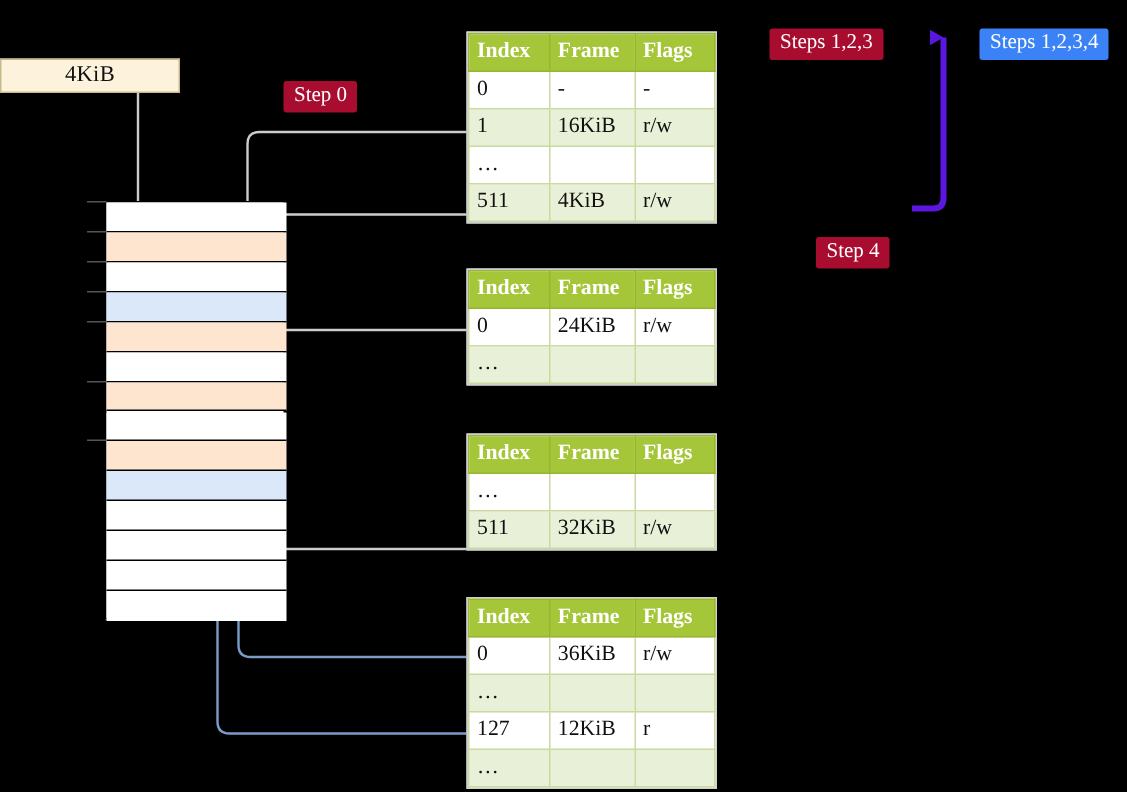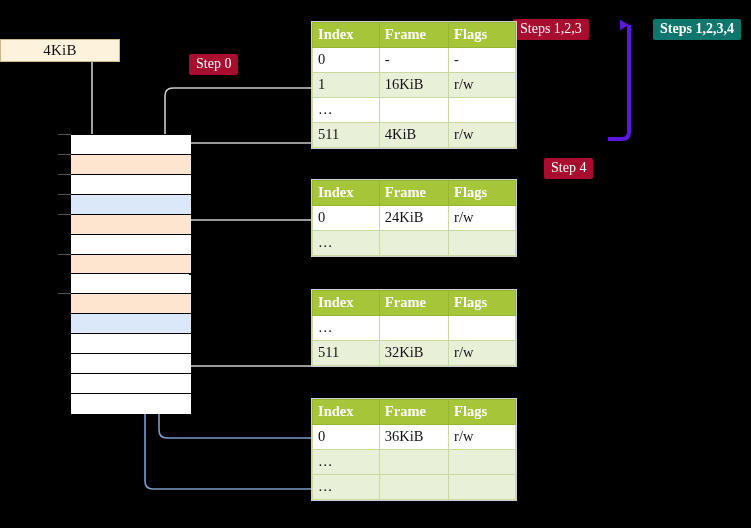--- a/index.html
+++ b/index.html
@@ -41,21 +41,21 @@
   .badge {
     position: absolute;
     color: #ffffff;
     font-size: 14px;
     line-height: 18px;
     padding: 1px 7px 2px 7px;
     white-space: nowrap;
     border-radius: 2px;
   }
   .badge.crimson { background: #a80c2e; }
-  .badge.violet  { background: #0f766e; font-weight: bold; }
+  .badge.violet  { background: #3b82f6; }
 
   #badge-step0      { left: 189px; top: 54px; }
   #badge-steps123   { left: 513px; top: 19px; }
   #badge-steps1234  { left: 653px; top: 19px; }
   #badge-step4      { left: 544px; top: 158px; }
 
   
   #memory-column {
     position: absolute;
     left: 70px; top: 134px;
@@ -83,21 +83,21 @@
 
   
   .ptable {
     position: absolute;
     border: 1px solid #cfcfcf;
     background: #ffffff;
     border-collapse: collapse;
     font-size: 14.5px;
     color: #101010;
   }
-  .ptable table { border-collapse: collapse; width: 204px; }
+  .ptable table { border-collapse: collapse; width: 165px; }
   .ptable th {
     background: #a5c639;
     color: #ffffff;
     font-weight: bold;
     text-align: left;
     padding: 3px 5px 4px 5px;
     border: 1px solid #96b531;
     font-size: 14.5px;
   }
   .ptable td {
@@ -296,20 +296,25 @@
           <tr>
             <td>0</td>
             <td>36KiB</td>
             <td>r/w</td>
           </tr>
           <tr class="alt">
             <td>…</td>
             <td></td>
             <td></td>
           </tr>
+          <tr>
+            <td>127</td>
+            <td>12KiB</td>
+            <td>r</td>
+          </tr>
           <tr class="alt">
             <td>…</td>
             <td></td>
             <td></td>
           </tr>
         </tbody>
       </table>
     </div>
 
 <div class="mem-tick" style="top: 134px;"></div>

